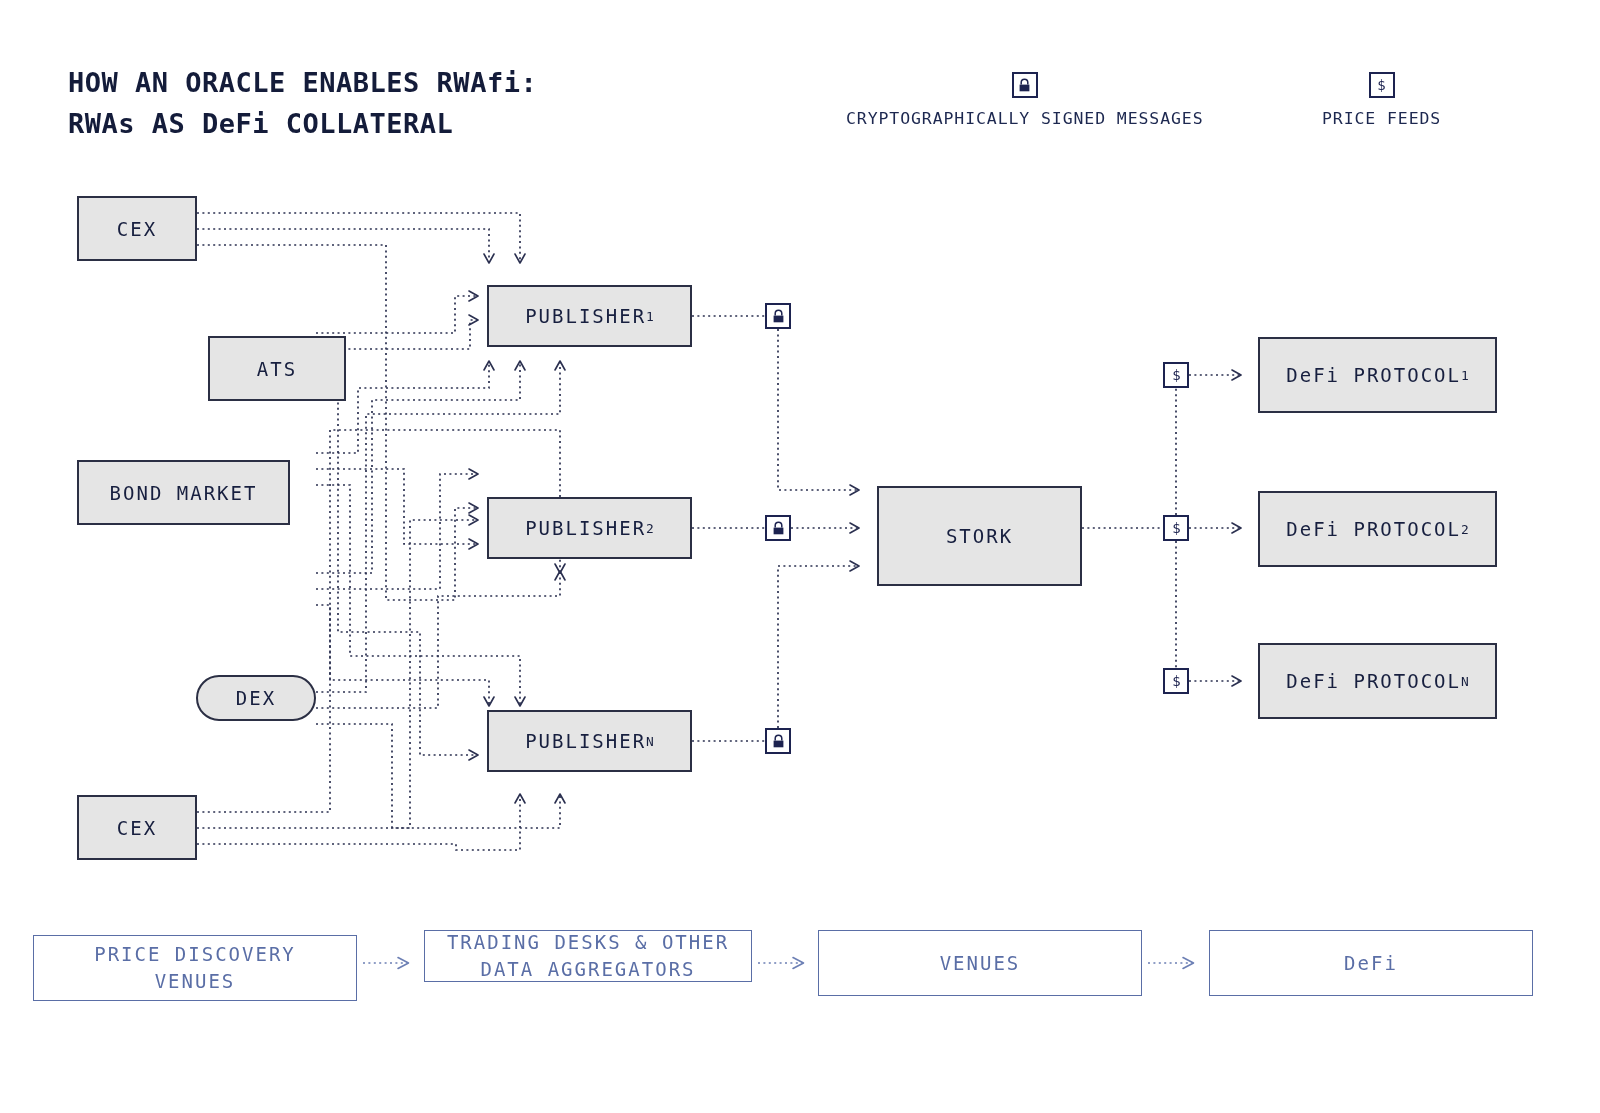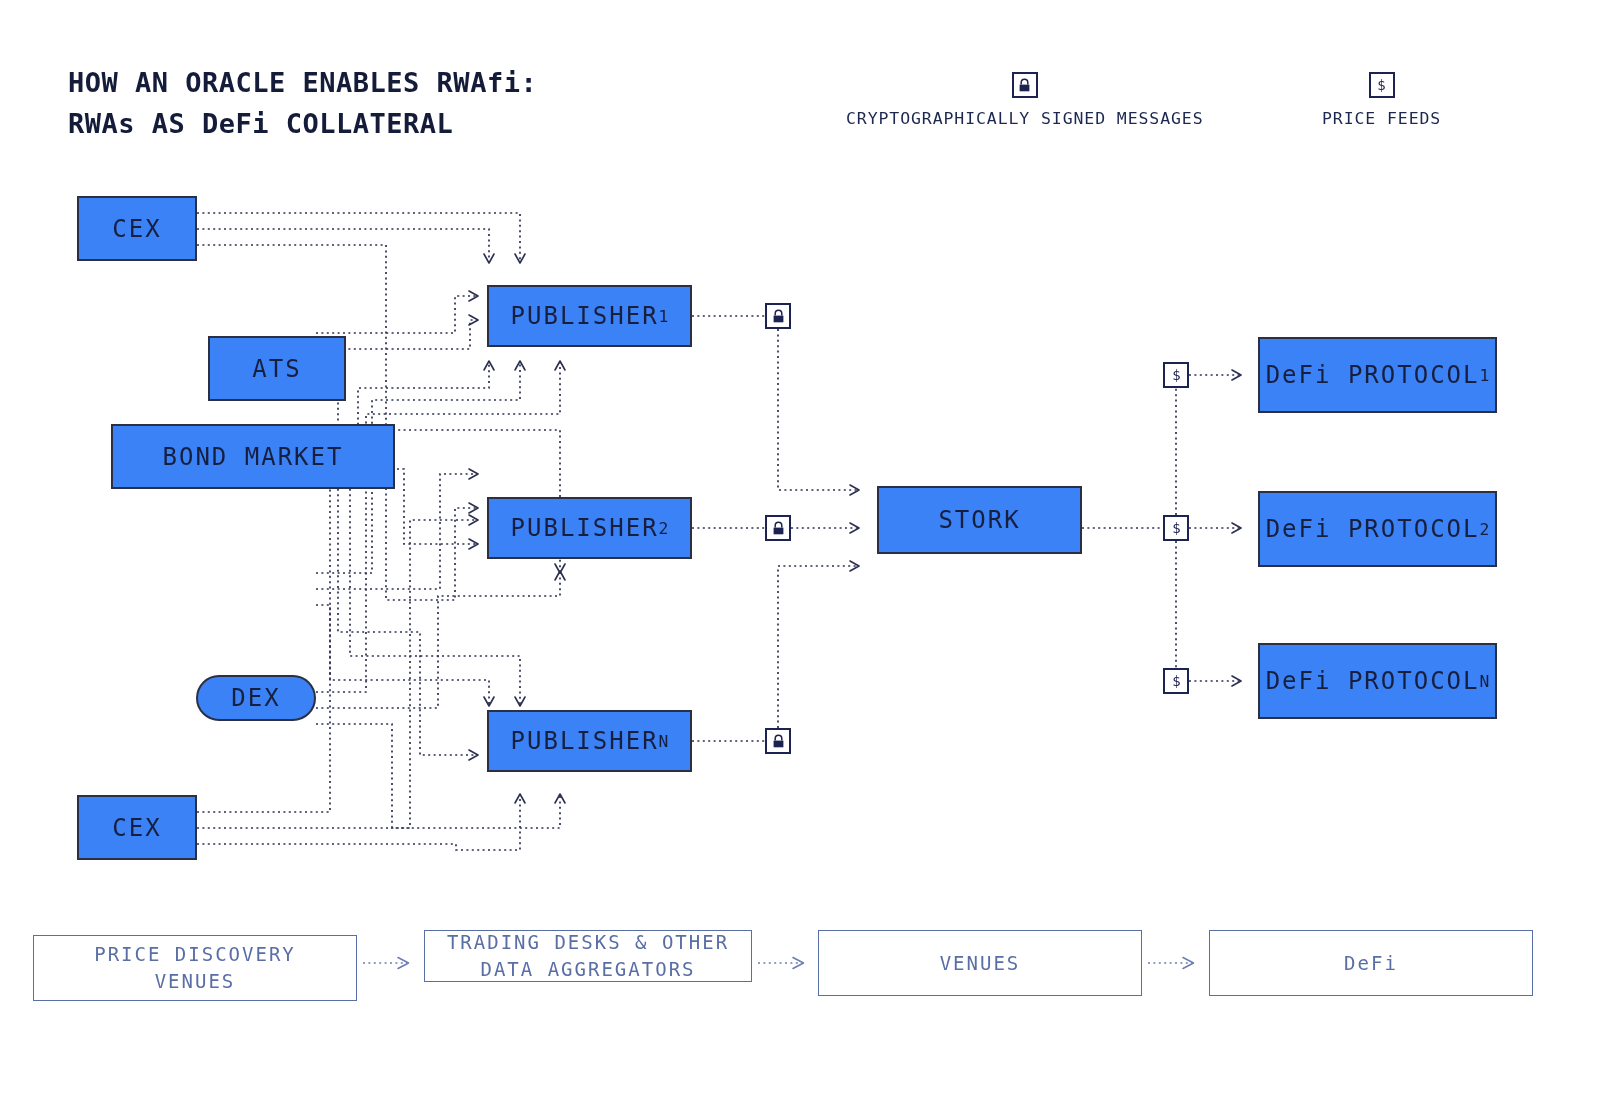--- a/index.html
+++ b/index.html
@@ -65,26 +65,26 @@
     position: relative;
     z-index: 6;
   }
   .badge svg { display: block; }
   .badge.abs { position: absolute; }
 
   
   .node {
     position: absolute;
     border: 2px solid #2b2f44;
-    background: #3b82f6;
+    background: #e5e5e5;
     display: flex;
     align-items: center;
     justify-content: center;
     color: #171f3f;
-    font-size: 24px;
+    font-size: 19px;
     letter-spacing: 2.0px;
     z-index: 4;
     white-space: nowrap;
   }
   .node sup {
     font-size: 0.68em;
     vertical-align: super;
     letter-spacing: 0;
   }
 
@@ -187,21 +187,21 @@
     <span class="badge">
       <svg width="13" height="17" viewBox="0 0 13 17" aria-hidden="true">
         <text x="6.5" y="13.4" text-anchor="middle" font-size="14" font-family="DejaVu Sans Mono, monospace" fill="#1d2350">$</text>
       </svg>
     </span>
     <span class="legend-label">PRICE FEEDS</span>
   </div>
 
   <div class="node" style="left:77px;  top:196px; width:120px; height:65px;">CEX</div>
   <div class="node" style="left:196px; top:336px; width:138px; height:65px;margin-left:12px;">ATS</div>
-  <div class="node" style="left:77px;  top:424px; width:284px; height:65px;margin-left:34px;">BOND MARKET</div>
+  <div class="node" style="left:77px;  top:460px; width:213px; height:65px;">BOND MARKET</div>
   <div class="node" style="left:196px; top:675px; width:120px; height:46px;border-radius:25px;">DEX</div>
   <div class="node" style="left:77px;  top:795px; width:120px; height:65px;">CEX</div>
 
   <div class="node" style="left:487px; top:285px; width:205px; height:62px;">
     <span>PUBLISHER</span>
       <sup>1</sup>
   </div>
   <div class="node" style="left:487px; top:497px; width:205px; height:62px;">
     <span>PUBLISHER</span>
       <sup>2</sup>
@@ -223,21 +223,21 @@
       <rect x="1.6" y="6.6" width="9.8" height="6.7" fill="#1d2350"></rect>
     </svg>
   </span>
   <span class="badge abs" style="left:765px; top:728px;">
     <svg width="13" height="15" viewBox="0 0 13 15" aria-hidden="true">
       <path d="M3.2,6.6 V4.5 A3.3,3.3 0 0 1 9.8,4.5 V6.6" fill="none" stroke="#1d2350" stroke-width="1.5"></path>
       <rect x="1.6" y="6.6" width="9.8" height="6.7" fill="#1d2350"></rect>
     </svg>
   </span>
 
-  <div class="node" style="left:877px; top:486px; width:205px; height:68px;">STORK</div>
+  <div class="node" style="left:877px; top:486px; width:205px; height:100px;">STORK</div>
 
   <span class="badge abs" style="left:1163px; top:362px;">
     <svg width="13" height="17" viewBox="0 0 13 17" aria-hidden="true">
       <text x="6.5" y="13.4" text-anchor="middle" font-size="14" font-family="DejaVu Sans Mono, monospace" fill="#1d2350">$</text>
     </svg>
   </span>
   <span class="badge abs" style="left:1163px; top:515px;">
     <svg width="13" height="17" viewBox="0 0 13 17" aria-hidden="true">
       <text x="6.5" y="13.4" text-anchor="middle" font-size="14" font-family="DejaVu Sans Mono, monospace" fill="#1d2350">$</text>
     </svg>

